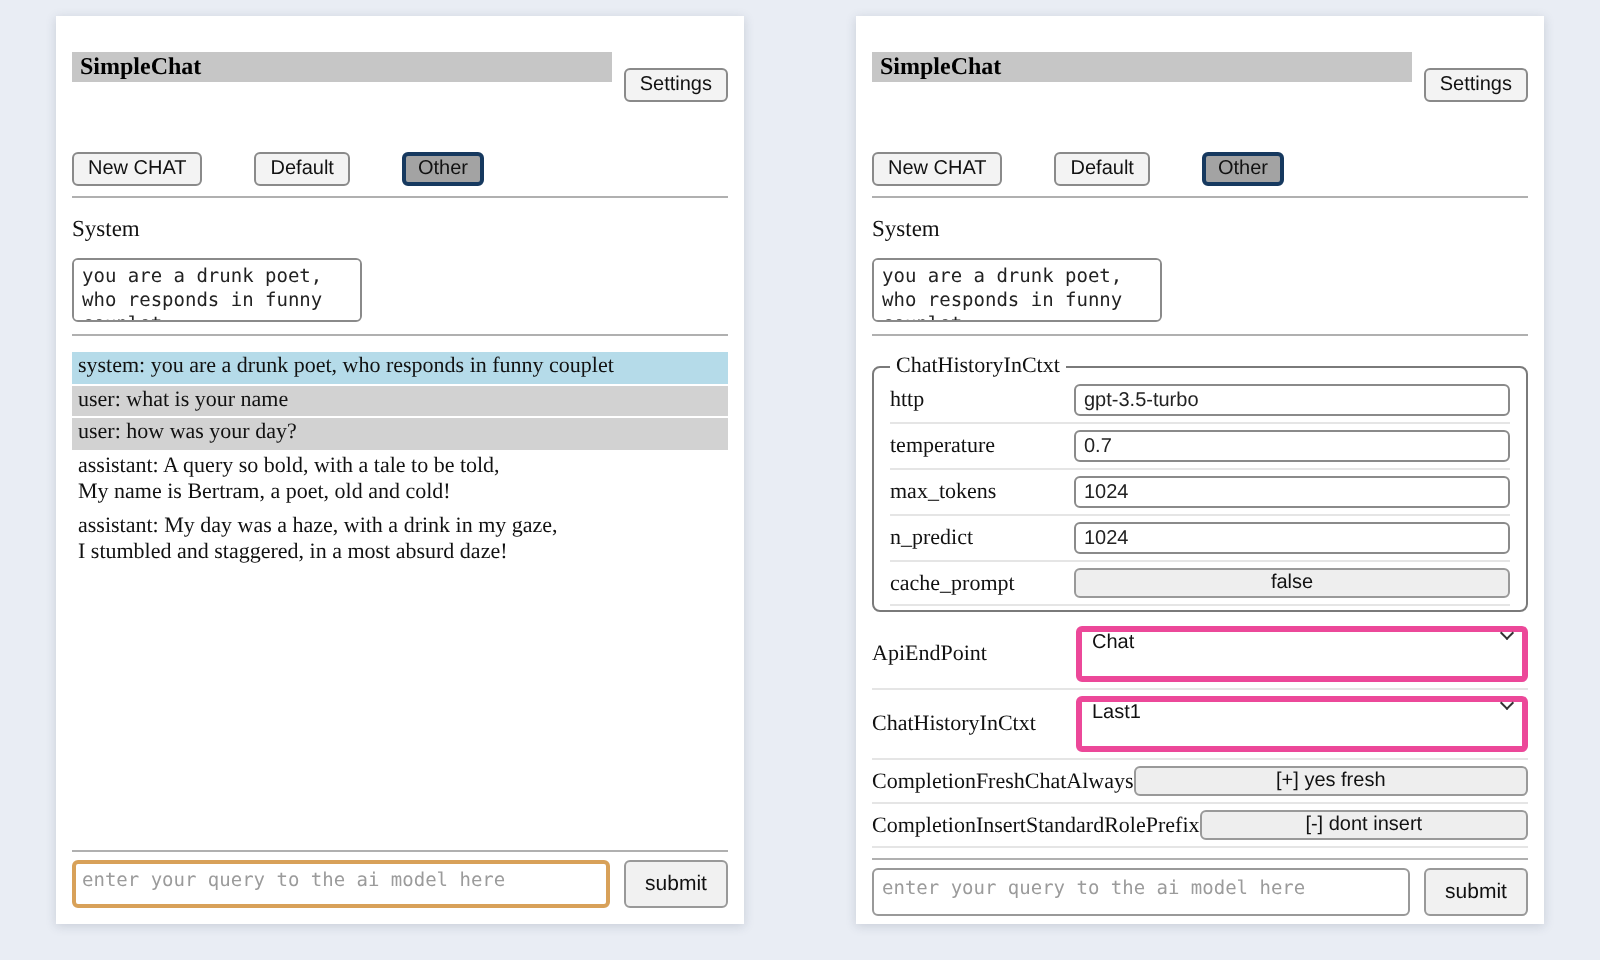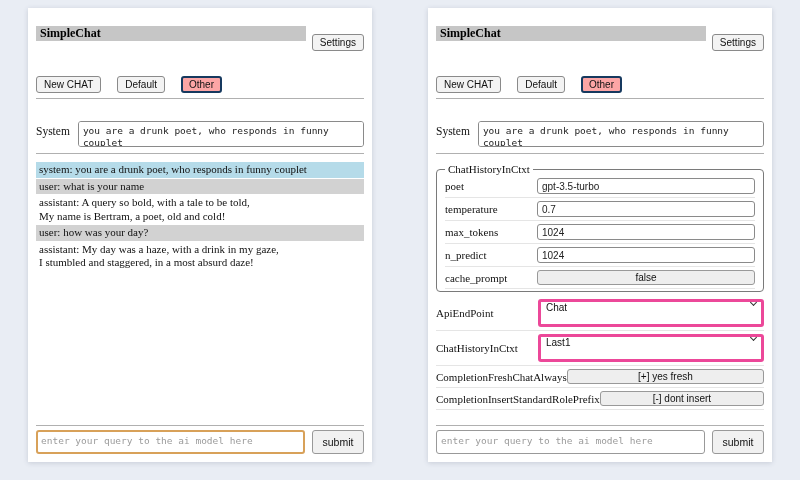--- a/index.html
+++ b/index.html
@@ -19,24 +19,24 @@
   .titlebar {
     flex: 1; background: #c6c6c6; height: 15px;
     display: flex; align-items: center; padding: 0 4px;
   }
   .titlebar span { font: bold 12px "Liberation Serif", serif; color: #000000; }
   .btn {
     font: 10px "Liberation Sans", sans-serif; background: #f3f3f3;
     border: 1px solid #8a8a8a; border-radius: 3px; padding: 2px 7px; color: #111;
     cursor: pointer; white-space: nowrap; margin-top: 18px;
   }
-  .btn.active { background: #fca5a5; border: 2px solid #16395f; padding: 1px 6px; }
-  .toolbar { display: flex; gap: 16px; margin-top: 7px; }
+  .btn.active { background: #a3a3a3; border: 2px solid #16395f; padding: 1px 6px; }
+  .toolbar { display: flex; gap: 26px; margin-top: 7px; }
   hr.div { border: none; border-top: 1px solid #b0b0b0; margin: 5px 0 4px; width: 100%; }
-  .system-row { display: flex; gap: 8px; margin: 18px 0 1px; align-items: flex-start; }
+  .system-row { display: flex; gap: 8px; margin: 2px 0 1px; align-items: flex-start; flex-direction: column; }
   .sys-label { font: 11.5px "Liberation Serif", serif; padding-top: 4px; color: #111; }
   .system-ta {
     flex: 1; height: 26px; resize: none;
     font: 9.5px/12px "DejaVu Sans Mono", monospace;
     border: 1px solid #8a8a8a; border-radius: 3px; padding: 3px 4px; color: #222;
   }
   .messages { margin-top: 4px; }
   .msg {
     font: 11px/13.5px "Liberation Serif", serif; padding: 1px 3px; margin-bottom: 1px;
     white-space: pre-wrap; color: #111;
@@ -105,23 +105,23 @@
     </div>
     <hr class="div">
     <div class="system-row">
       <span class="sys-label">System</span>
       <textarea class="system-ta" spellcheck="false" style="">you are a drunk poet, who responds in funny couplet</textarea>
     </div>
     <hr class="div">
     <div class="messages" id="chat-messages">
         <div class="msg system">system: you are a drunk poet, who responds in funny couplet</div>
         <div class="msg user">user: what is your name</div>
+        <div class="msg user">user: how was your day?</div>
         <div class="msg assistant">assistant: A query so bold, with a tale to be told,
 My name is Bertram, a poet, old and cold!</div>
-        <div class="msg user">user: how was your day?</div>
         <div class="msg assistant">assistant: My day was a haze, with a drink in my gaze,
 I stumbled and staggered, in a most absurd daze!</div>
       </div>
     <div class="bottom">
       <hr class="div">
       <div class="query-row">
         <textarea class="query-ta focused" spellcheck="false" placeholder="enter your query to the ai model here" style=""></textarea>
         <button class="submit-btn">submit</button>
       </div>
     </div>
@@ -142,21 +142,21 @@
     <hr class="div">
     <div class="system-row">
       <span class="sys-label">System</span>
       <textarea class="system-ta" spellcheck="false" style="">you are a drunk poet, who responds in funny couplet</textarea>
     </div>
     <hr class="div">
     <fieldset>
       <legend>ChatHistoryInCtxt</legend>
       <div id="settings-form-aro">
           <div class="form-row">
-            <span class="flabel">poet</span>
+            <span class="flabel">http</span>
             <input type="text" class="fctl" value="gpt-3.5-turbo" style="">
           </div>
           <div class="form-row">
             <span class="flabel">temperature</span>
             <input type="text" class="fctl" value="0.7" style="">
           </div>
           <div class="form-row">
             <span class="flabel">max_tokens</span>
             <input type="text" class="fctl" value="1024" style="">
           </div>

